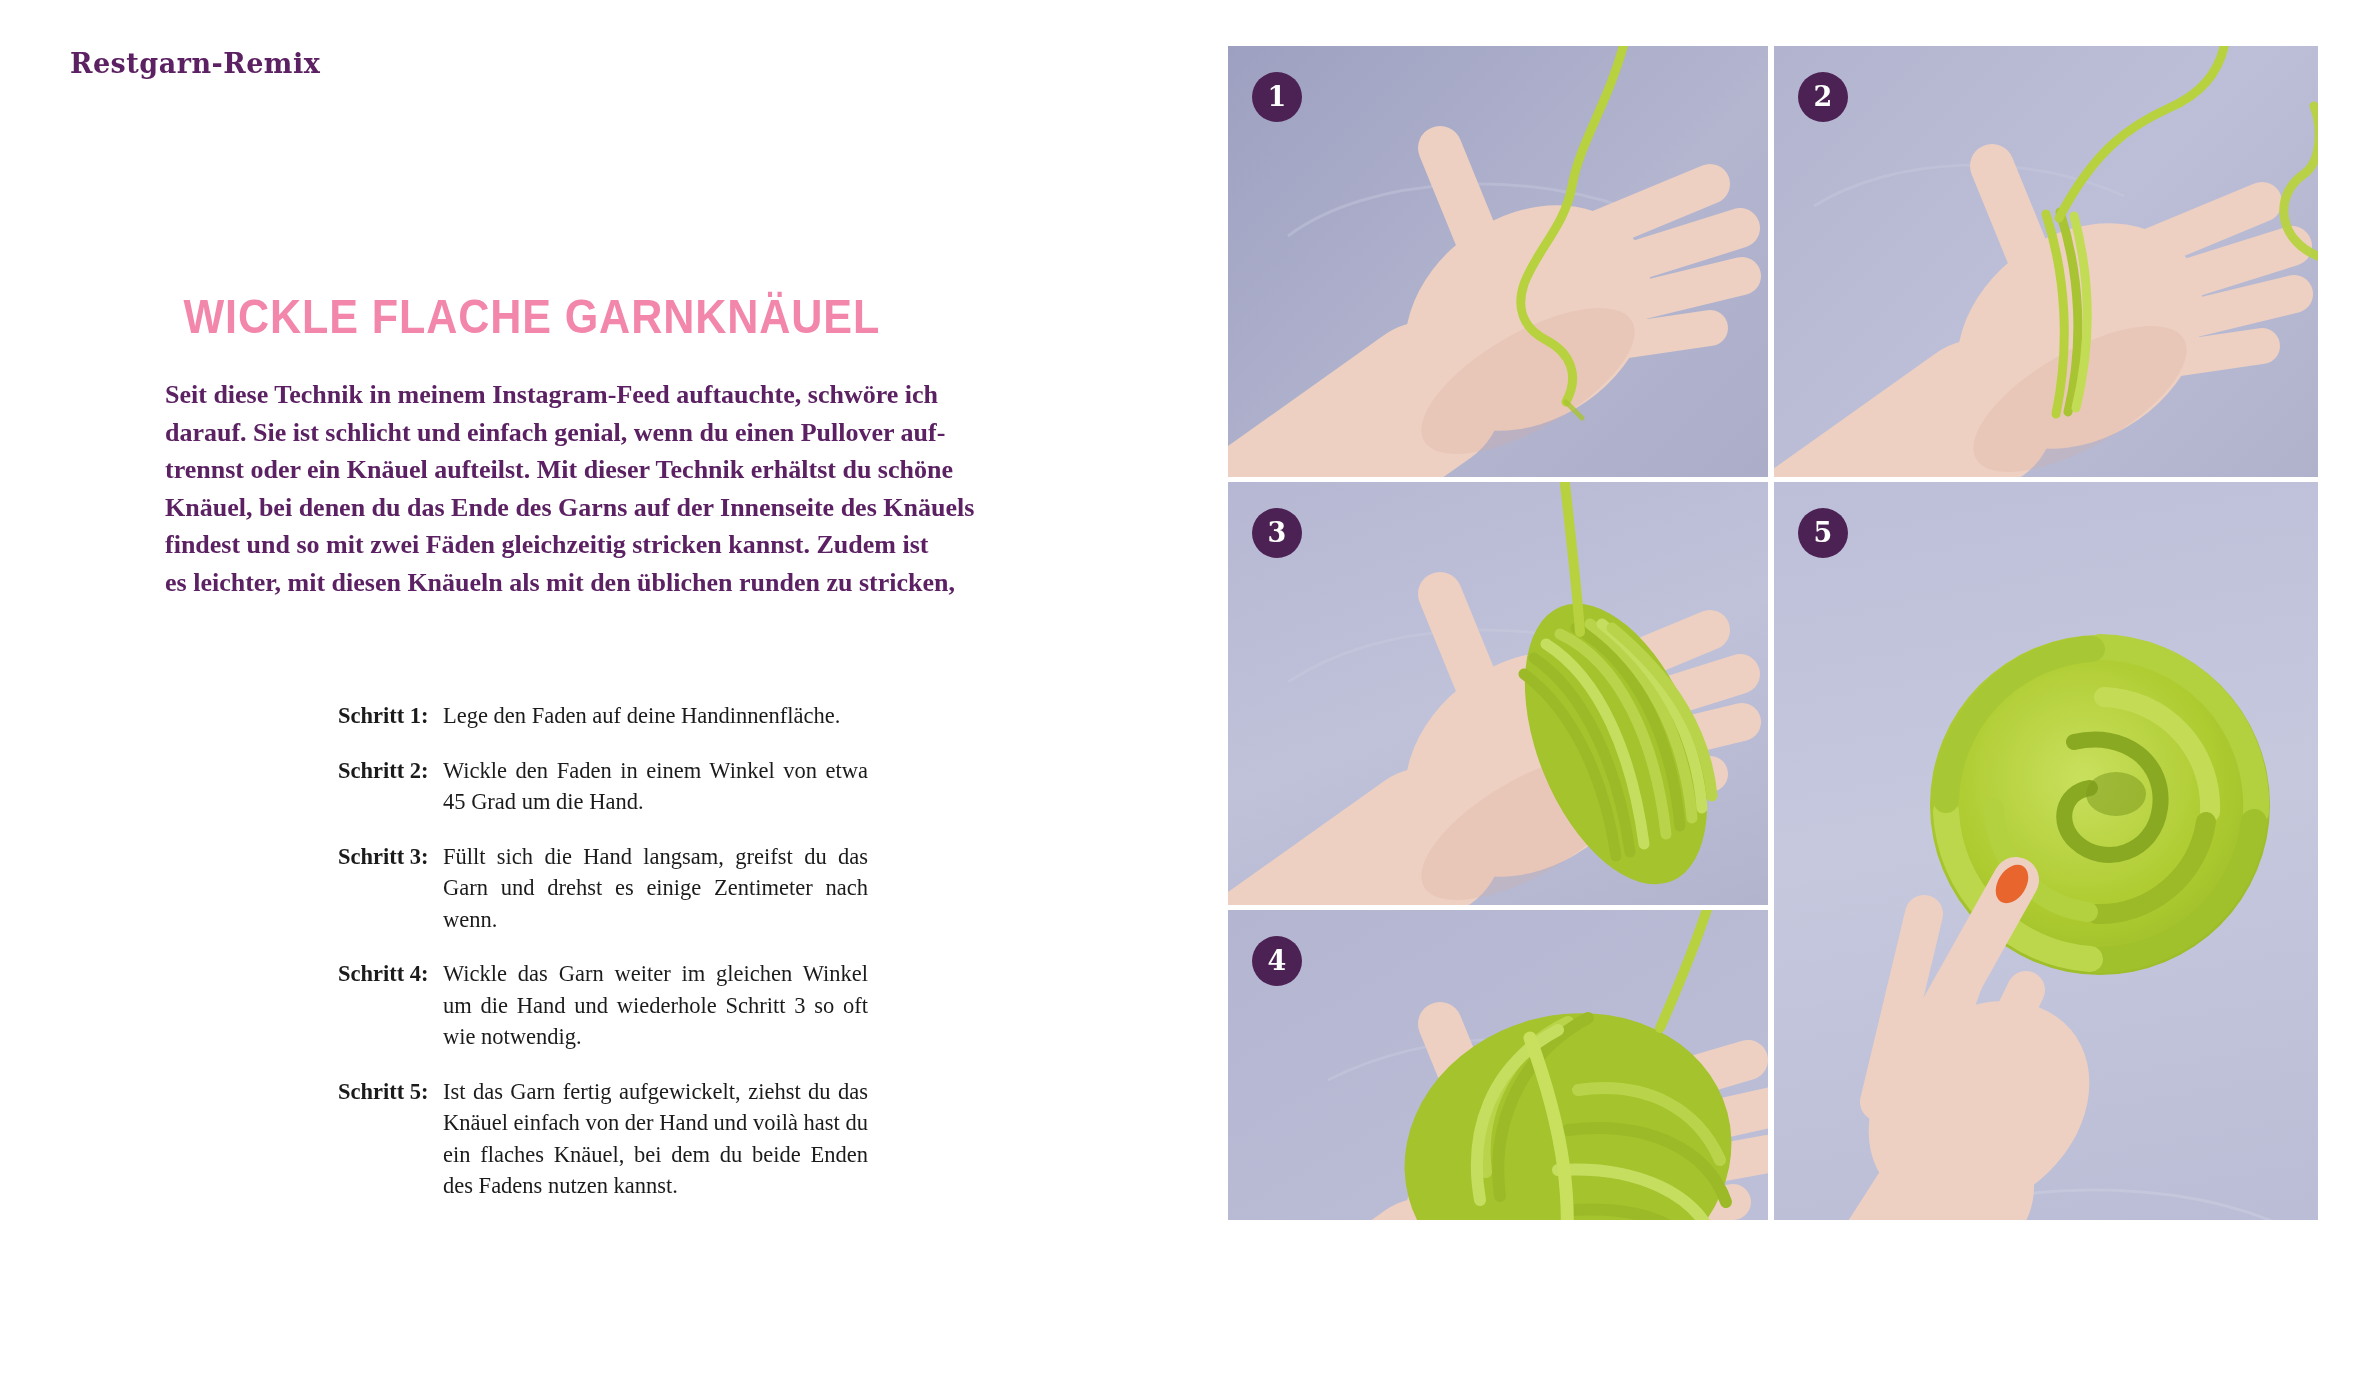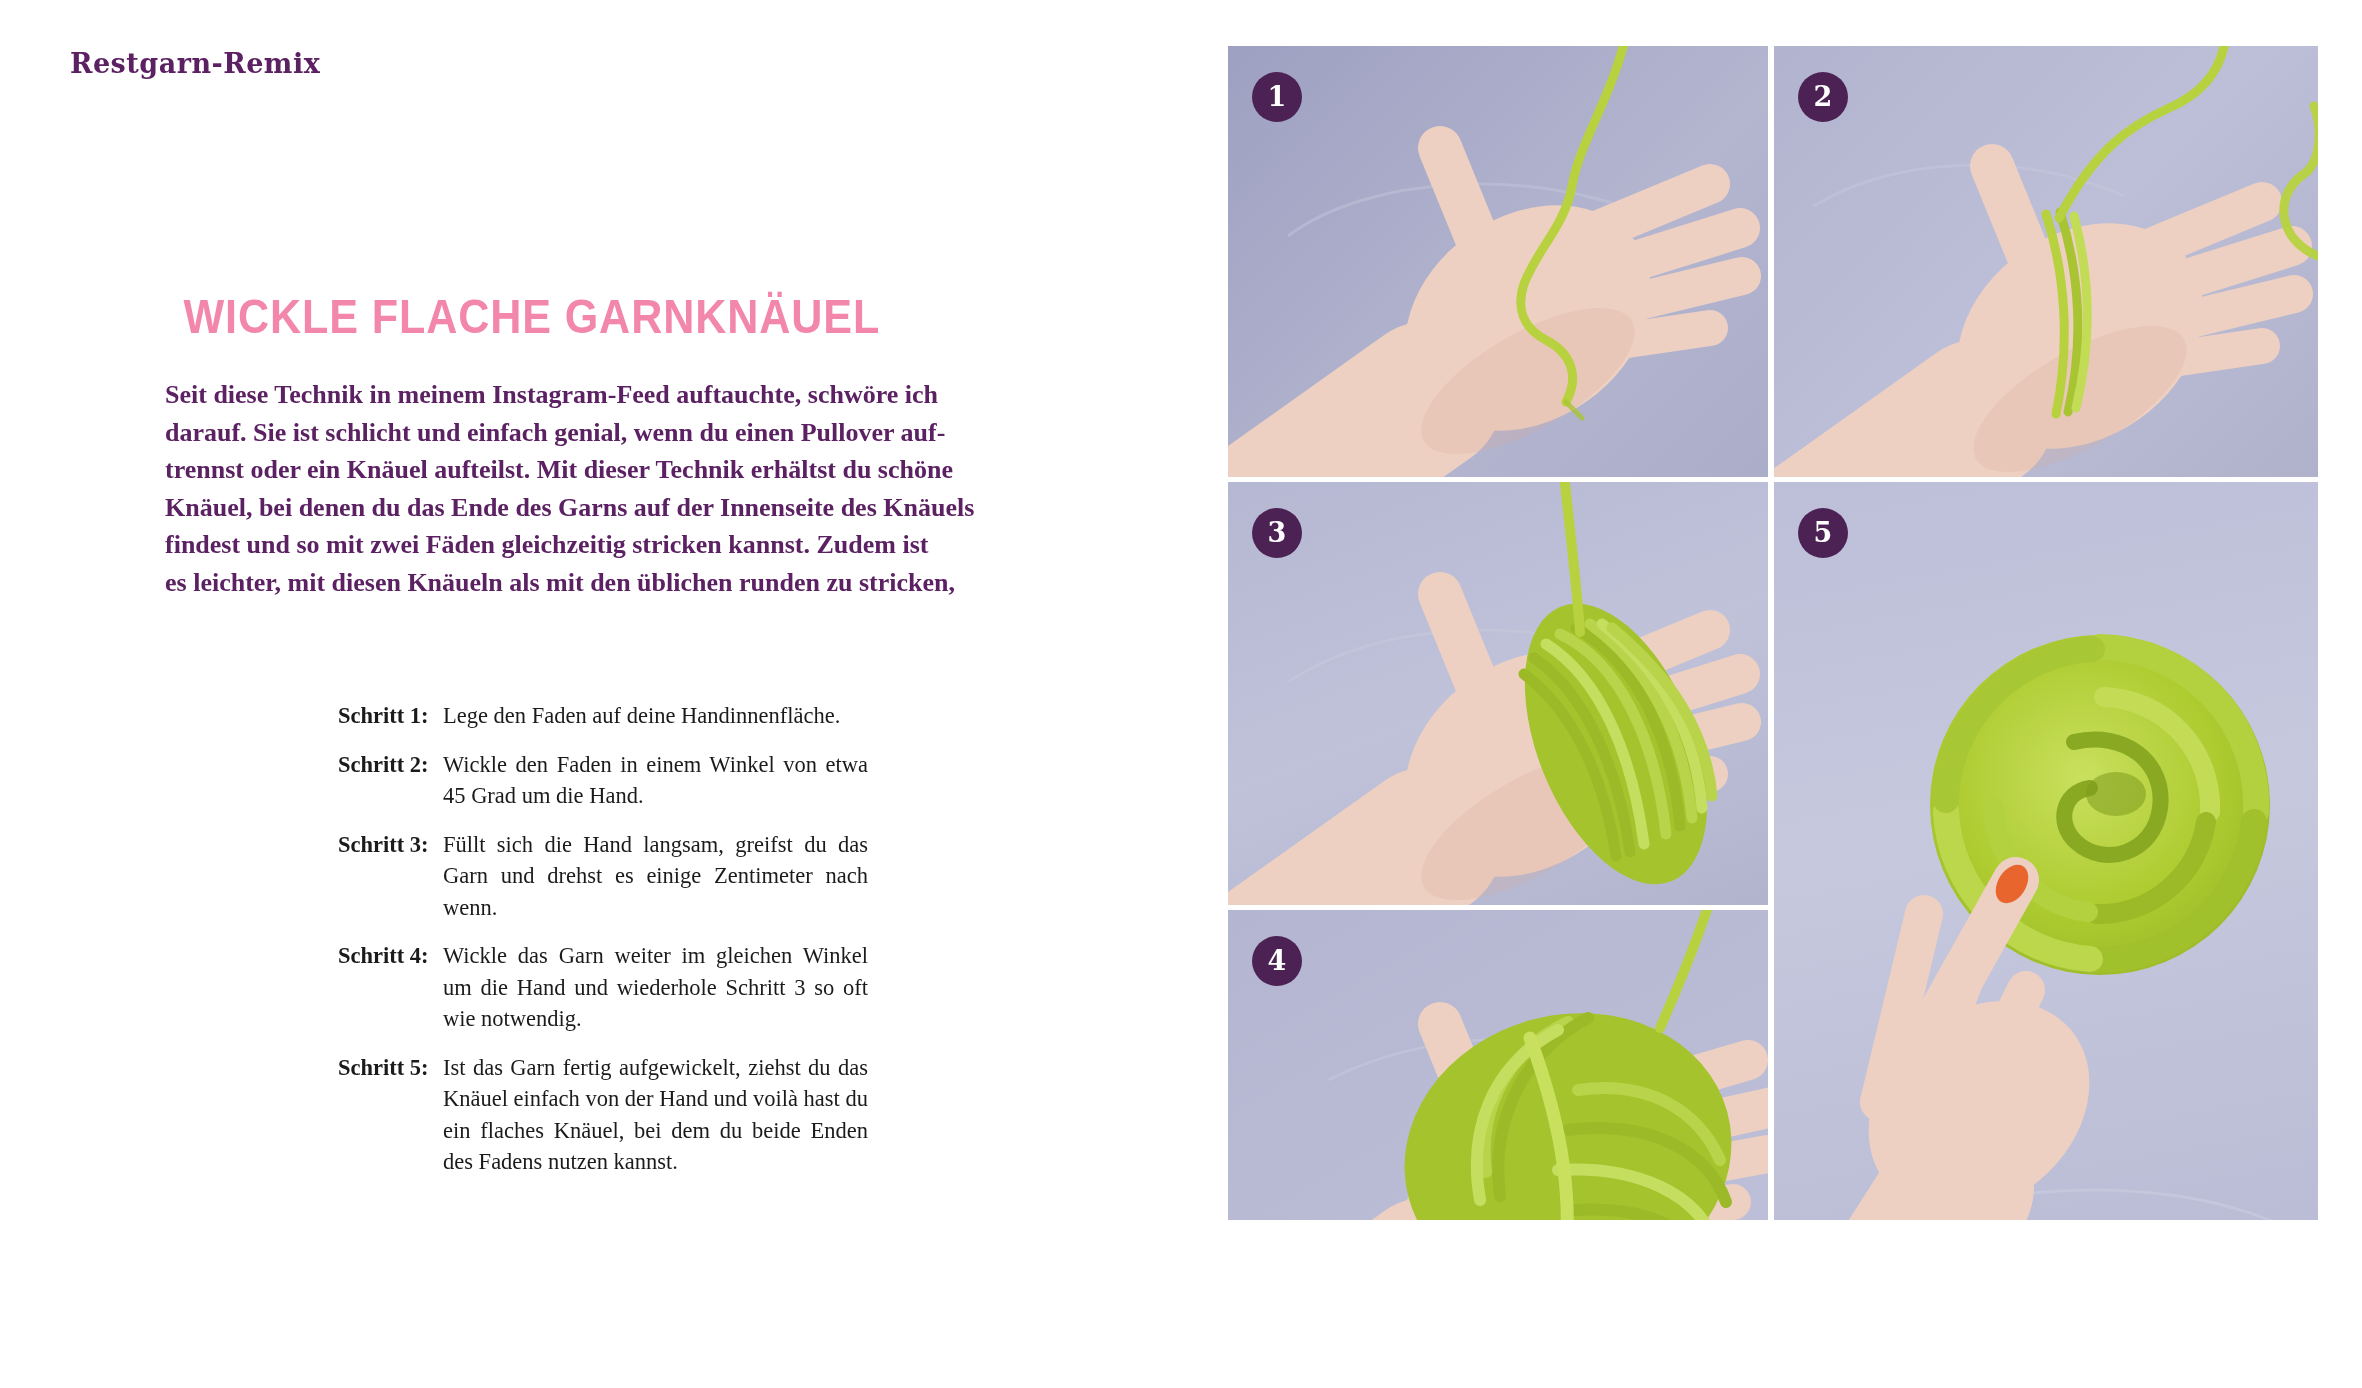--- a/index.html
+++ b/index.html
@@ -10,21 +10,21 @@
   .chapter-label{position:absolute;left:70px;top:48px;
       font-family:"DejaVu Serif",serif;font-weight:bold;font-size:27px;
       color:#5c2162;letter-spacing:.5px;}
   .title-wrap{position:absolute;left:136px;top:288px;width:920px;text-align:left;}
   .page-title{display:inline-block;font-family:"Liberation Sans",sans-serif;font-weight:bold;
       font-size:49px;color:#f287ab;letter-spacing:1px;transform:scaleX(.88);transform-origin:center;
       white-space:nowrap;}
   .intro{position:absolute;left:165px;top:376px;width:880px;text-align:left;
       color:#5b2163;font-weight:bold;font-size:26px;line-height:37.5px;}
   .intro-line{white-space:nowrap;}
-  .steps{position:absolute;left:338px;top:700px;width:530px;display:flex;flex-direction:column;gap:17px;}
+  .steps{position:absolute;left:338px;top:700px;width:530px;display:flex;flex-direction:column;gap:23px;}
   .step{display:flex;align-items:flex-start;color:#1b1b1b;font-size:22.5px;line-height:31.5px;}
   .step-label{flex:0 0 105px;font-weight:bold;white-space:nowrap;}
   .step-text{width:425px;text-align:justify;}
   .page-number{position:absolute;left:72px;top:1300px;font-family:"Liberation Sans",sans-serif;
       font-size:16px;color:#0f766e;}
 
   
   .photo{position:absolute;overflow:hidden;}
   .photo svg{display:block;width:100%;height:100%;}
   .badge{position:absolute;left:24px;top:26px;width:50px;height:50px;border-radius:50%;

